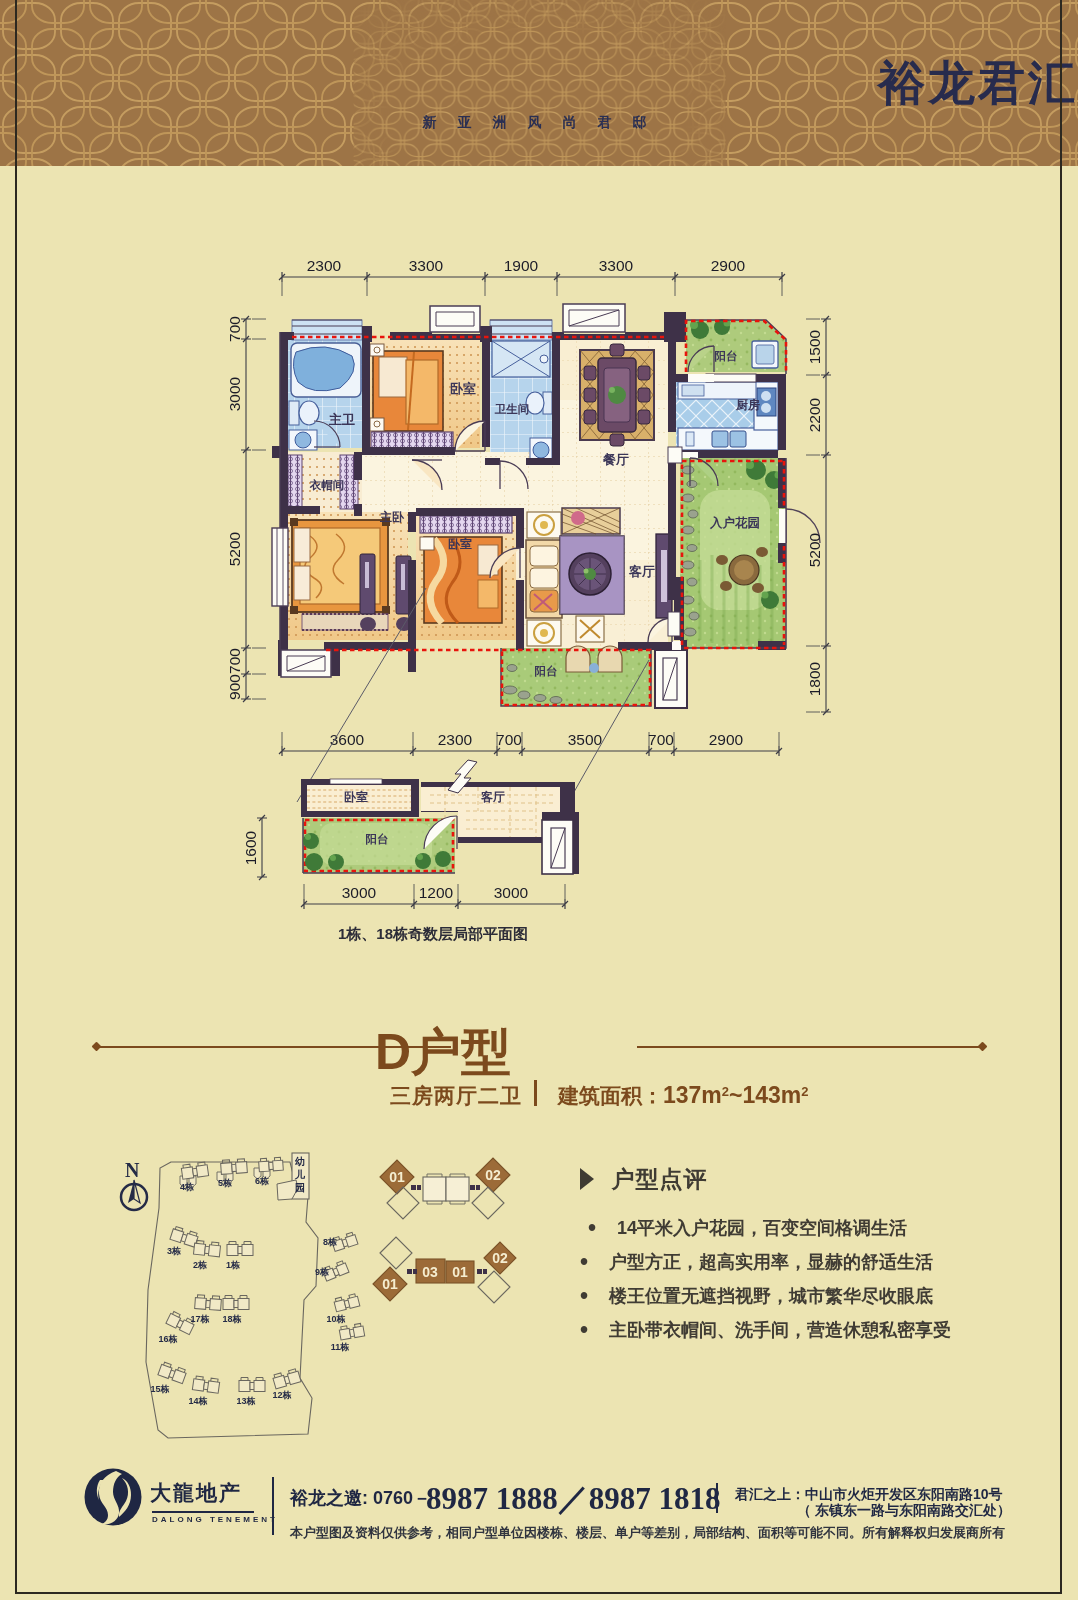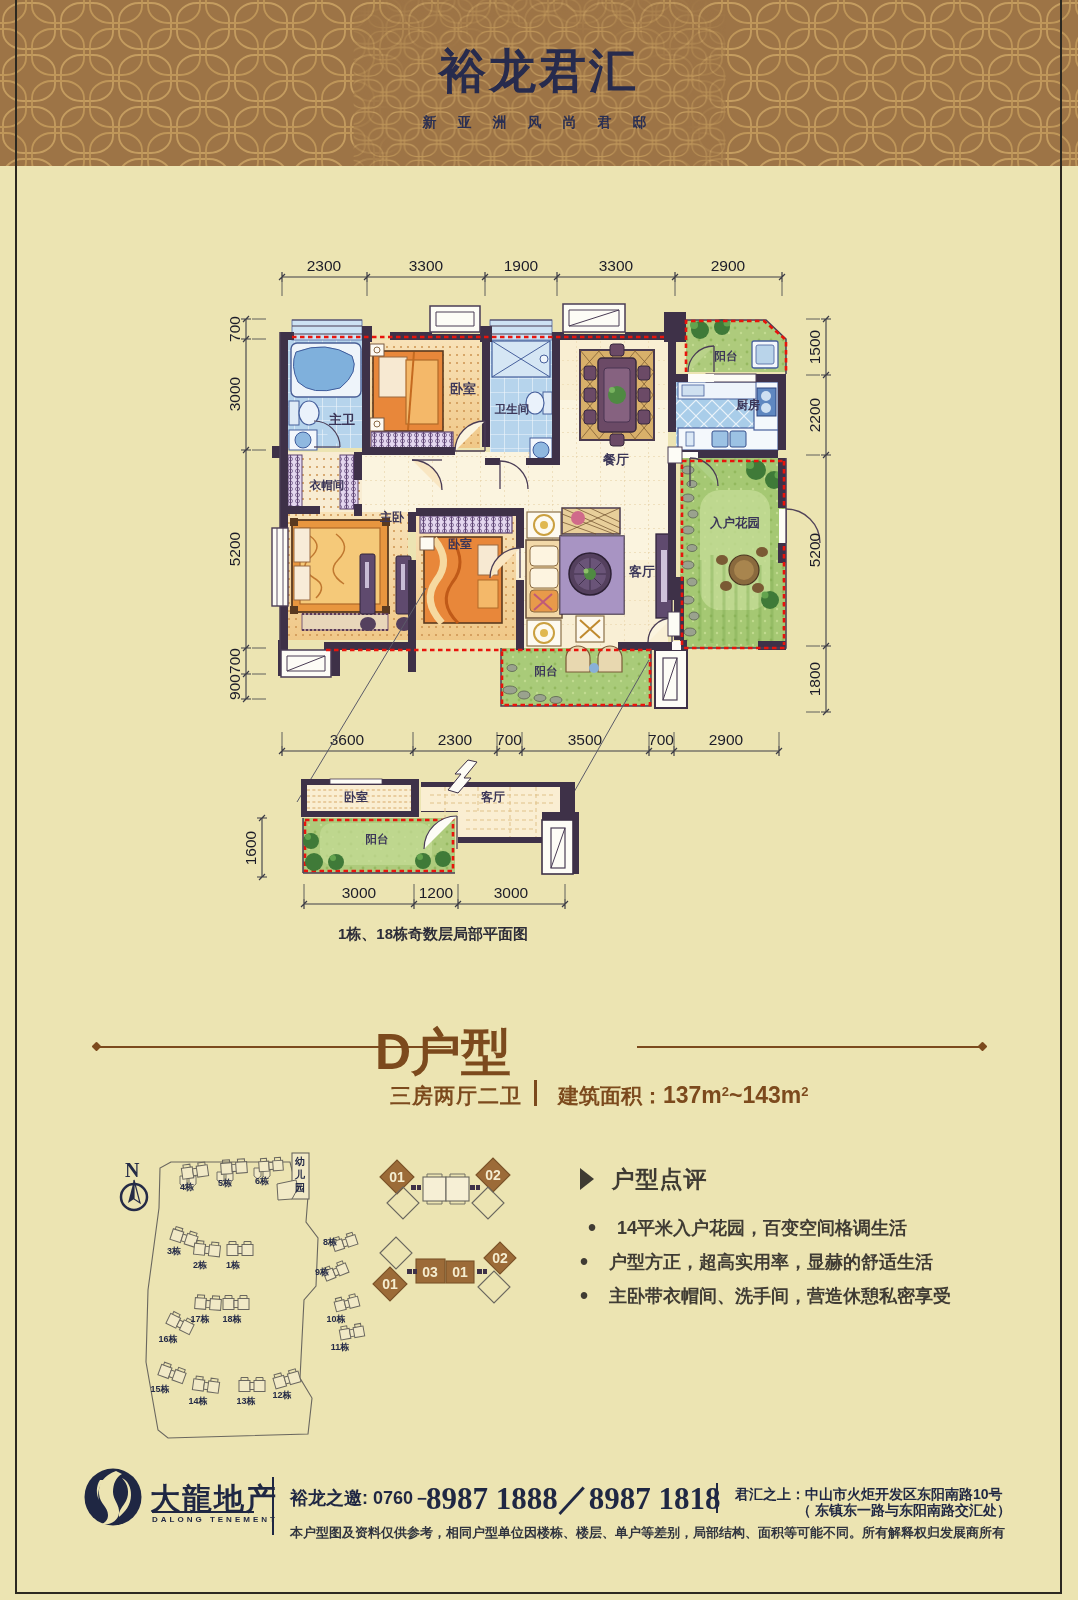--- a/index.html
+++ b/index.html
@@ -30,21 +30,21 @@
         </mask>
   </defs>
   <rect width="1078" height="166" fill="url(#mesh)"></rect>
   <g mask="url(#fademask)">
         <g transform="translate(539 120) scale(0.62) translate(-539 -120)">
           <rect x="240" y="-80" width="600" height="420" fill="url(#mesh)"></rect>
         </g>
       </g>
 </svg>
 
-<div class="abs" style="left:0;top:40px;width:1078px;text-align:center;font-weight:bold;
+<div class="abs" style="left:0;top:52px;width:1078px;text-align:right;font-weight:bold;
      font-size:47px;color:#272b4d;letter-spacing:3px;">裕龙君汇</div>
 
 <div class="abs" style="left:0;top:114px;width:1090px;text-align:center;font-weight:bold;
      font-size:14px;color:#2a2f52;letter-spacing:21px;">新亚洲风尚君邸</div>
 </div>
 
 <div class="abs" style="left:15px;top:0;width:2px;height:1593px;background:#2c2820;"></div>
 
 <div class="abs" style="left:1060px;top:0;width:2px;height:1593px;background:#2c2820;"></div>
 
@@ -988,33 +988,34 @@
 </div>
 
 <div class="abs" style="left:580px;top:1164px;width:300px;">
   <span style="display:inline-block;width:0;height:0;border-left:14px solid #3f3b33;border-top:11px solid transparent;border-bottom:11px solid transparent;vertical-align:-3px;"></span>
   <span style="font-size:23px;font-weight:bold;color:#3f3b33;letter-spacing:1px;margin-left:13px;">户型点评</span>
 </div>
 
 <div class="abs" style="left:580px;top:1218px;width:460px;font-weight:bold;font-size:18px;color:#403c34;line-height:20px;">
   <div style="margin-bottom:14px;margin-left:8px;"><span style="font-size:23px;margin-right:21px;vertical-align:-2px;">•</span>14平米入户花园，百变空间格调生活</div>
   <div style="margin-bottom:14px;"><span style="font-size:23px;margin-right:21px;vertical-align:-2px;">•</span>户型方正，超高实用率，显赫的舒适生活</div>
+  <div style="margin-bottom:14px;"><span style="font-size:23px;margin-right:21px;vertical-align:-2px;">•</span>楼王位置无遮挡视野，城市繁华尽收眼底</div>
   <div style="margin-bottom:26px;"><span style="font-size:23px;margin-right:21px;vertical-align:-2px;">•</span>主卧带衣帽间、洗手间，营造休憩私密享受</div>
 </div>
 
 <div class="abs" id="logowrap" style="left:70px;top:1460px;width:220px;height:90px;">
 <svg width="220" height="90" viewBox="0 0 220 90">
   <circle cx="43" cy="37" r="28.5" fill="#1f2743"></circle>
   <path d="M46 11 C34 15 28 24 29 34 C30 44 38 47 38 55 C38 60 35 63 31 64 C40 66 48 61 49 53 C50 45 43 40 43 32 C43 24 46 17 52 14 Z" fill="#ece4b2"></path>
   <path d="M52 18 C58 24 60 33 56 41 C53 47 48 50 49 57 C55 52 61 45 61 35 C61 27 58 21 52 18 Z" fill="#ece4b2"></path>
   <path d="M34 20 C29 26 27 33 29 40 C26 34 26 26 30 20 Z" fill="#ece4b2"></path>
 </svg>
 </div>
 
-<div class="abs" style="left:150px;top:1479px;white-space:nowrap;font-family:'Liberation Serif',serif;font-weight:bold;font-size:30px;color:#1f2743;letter-spacing:2px;">大龍地产</div>
+<div class="abs" style="left:150px;top:1479px;white-space:nowrap;font-family:'Liberation Serif',serif;font-weight:bold;font-size:21px;color:#1f2743;letter-spacing:2px;">大龍地产</div>
 <div class="abs" style="left:152px;top:1511px;width:102px;height:2px;background:#1f2743;"></div>
 <div class="abs" style="left:152px;top:1515px;width:130px;font-size:8px;font-weight:bold;color:#1f2743;letter-spacing:3px;">DALONG TENEMENT</div>
 
 <div class="abs" style="left:272px;top:1477px;width:2px;height:58px;background:#1f2743;"></div>
 
 <div class="abs" style="left:290px;top:1486px;font-weight:bold;font-size:18px;color:#1f2743;">裕龙之邀: 0760－</div>
 <div class="abs" style="left:426px;top:1478px;white-space:nowrap;font-family:'Liberation Serif',serif;font-weight:bold;font-size:31px;color:#1f2743;">8987 1888／8987 1818</div>
 
 <div class="abs" style="left:716px;top:1483px;width:2px;height:30px;background:#1f2743;"></div>
 

